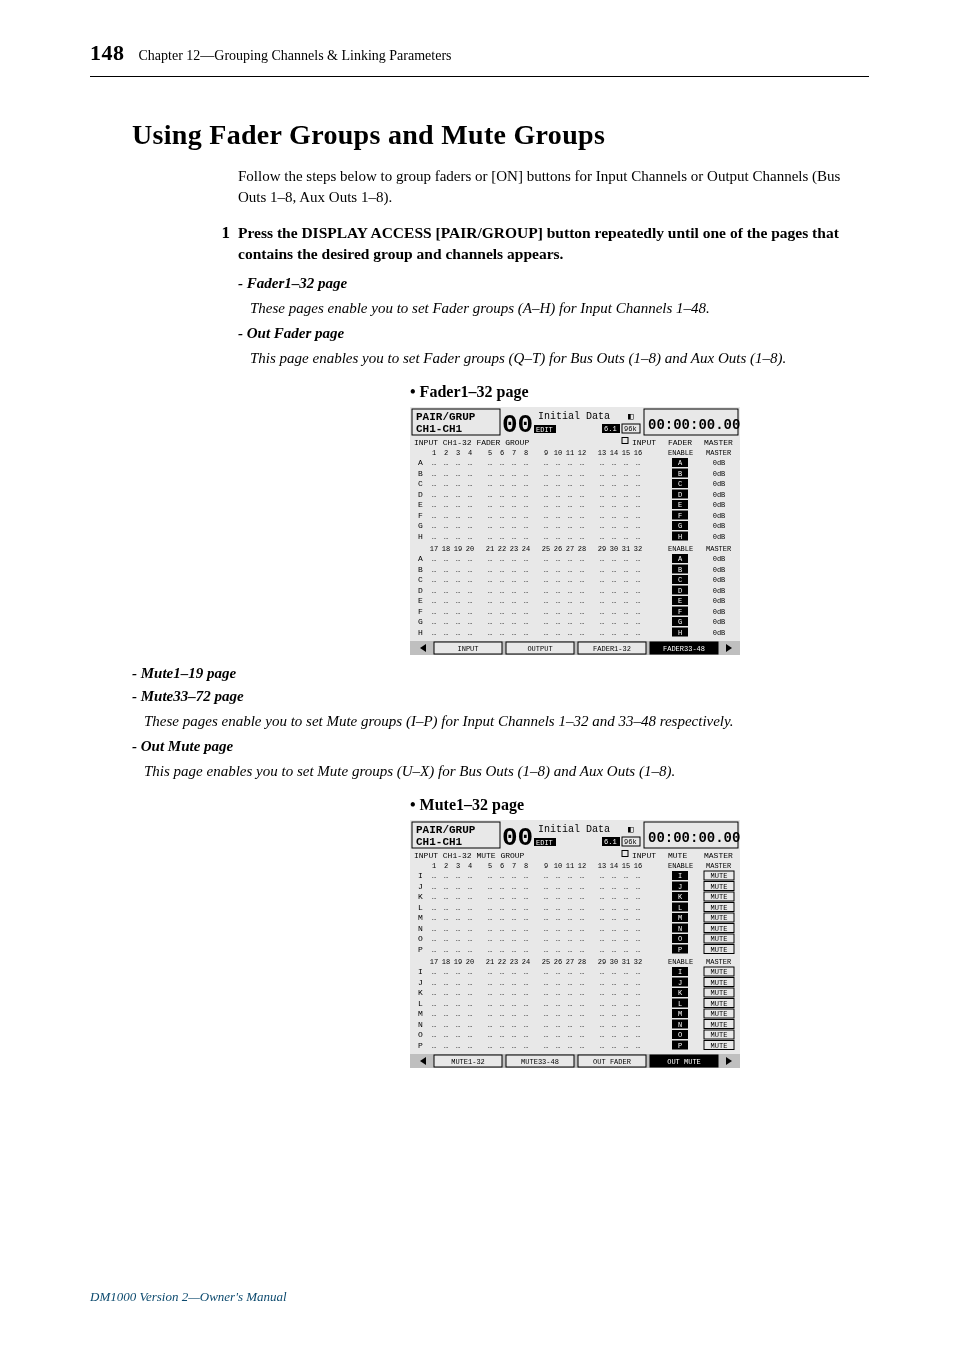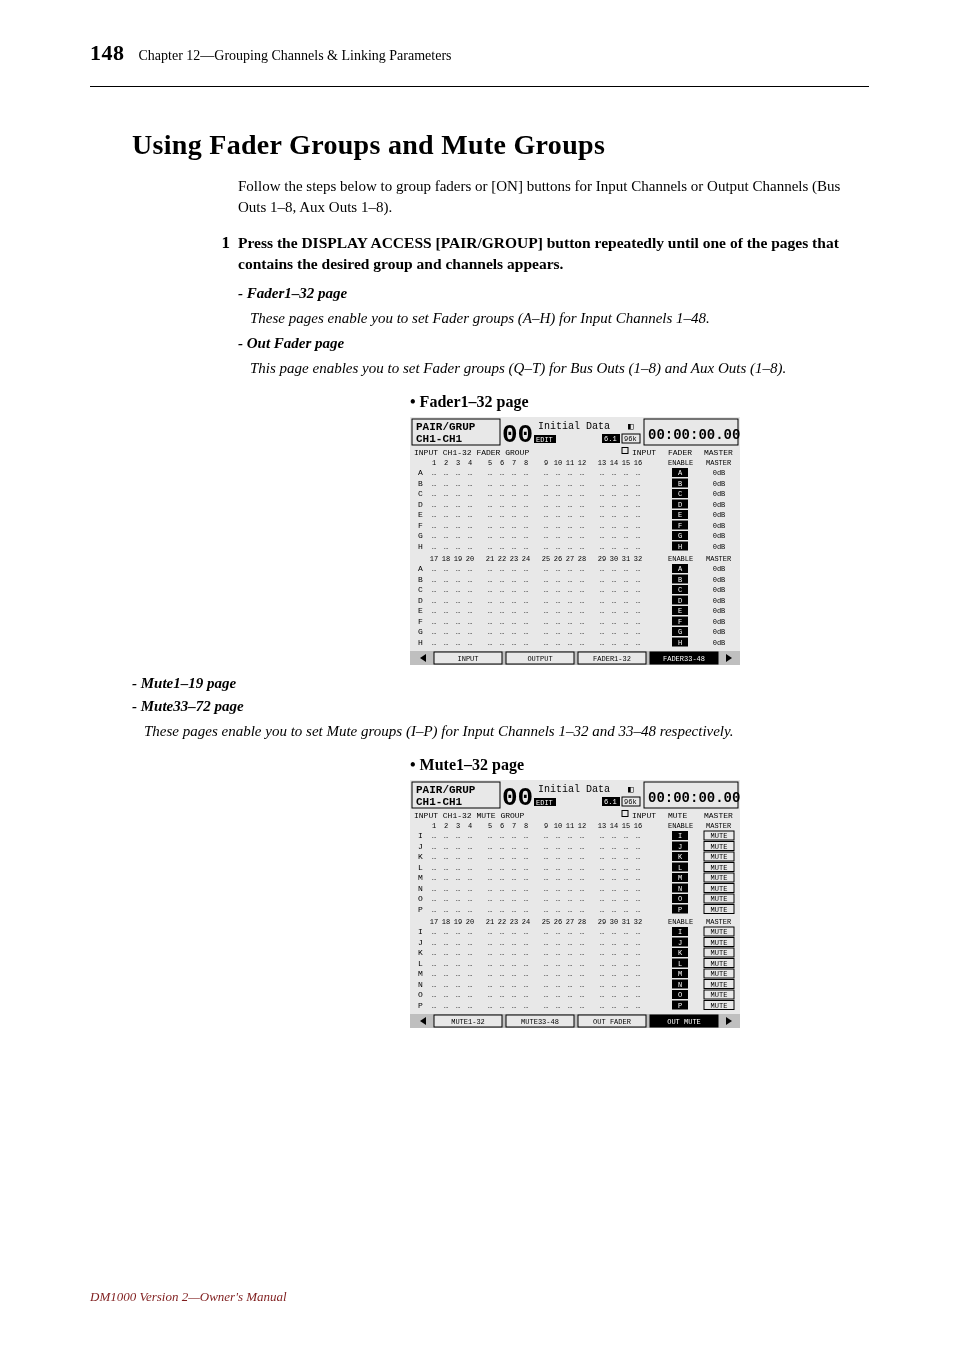--- a/index.html
+++ b/index.html
@@ -16,21 +16,21 @@
     width: 954px;
     position: relative;
     min-height: 1351px;
   }
   .page-header {
     display: flex;
     align-items: baseline;
     gap: 14px;
     font-size: 15px;
     border-bottom: 1px solid #000;
-    padding-bottom: 20px;
+    padding-bottom: 10px;
     margin-bottom: 42px;
   }
   .page-number {
     font-size: 22px;
     font-weight: 700;
     letter-spacing: 0.5px;
   }
   .chapter-path {
     font-size: 14px;
     color: #000000;
@@ -108,21 +108,21 @@
     display: block;
     margin-left: 320px;
     background: #e6e6e6;
   }
   .footer {
     position: absolute;
     bottom: 46px;
     left: 90px;
     font-style: italic;
     font-size: 13px;
-    color: #7f1d1d;
+    color: #0c4a6e;
   }
   
   .lcd-t { font-family: "Lucida Console","Courier New",monospace; font-size:8px; fill:#000; }
   .lcd-t-b { font-weight:700; }
   .lcd-inv { fill:#fff; }
   .lcd-dots { font-size:7px; }
 </style>
 </head>
 <body>
 
@@ -557,20 +557,24 @@
       </g>
   </svg>
 
   <div class="bullet-list flush">
     <div class="bullet-item">
       <div class="bullet-head">Mute1–19 page</div>
     </div>
     <div class="bullet-item">
       <div class="bullet-head">Mute33–72 page</div>
       <div class="bullet-body indent">These pages enable you to set Mute groups (I–P) for Input Channels 1–32 and 33–48 respectively.</div>
+    </div>
+    <div class="bullet-item">
+      <div class="bullet-head">Out Mute page</div>
+      <div class="bullet-body indent">This page enables you to set Mute groups (U–X) for Bus Outs (1–8) and Aux Outs (1–8).</div>
     </div>
   </div>
 
   <div class="screen-caption">• Mute1–32 page</div>
 
   <svg class="screen-svg" width="330" height="248" viewBox="0 0 330 248">
     <rect x="0" y="0" width="330" height="248" fill="#e8e8e8"></rect>
     <rect x="2" y="2" width="88" height="26" fill="none" stroke="#000"></rect>
     <text class="lcd-t lcd-t-b" x="6" y="13" style="font-size:11px">PAIR/GRUP</text>
     <text class="lcd-t lcd-t-b" x="6" y="25" style="font-size:11px">CH1-CH1</text>

